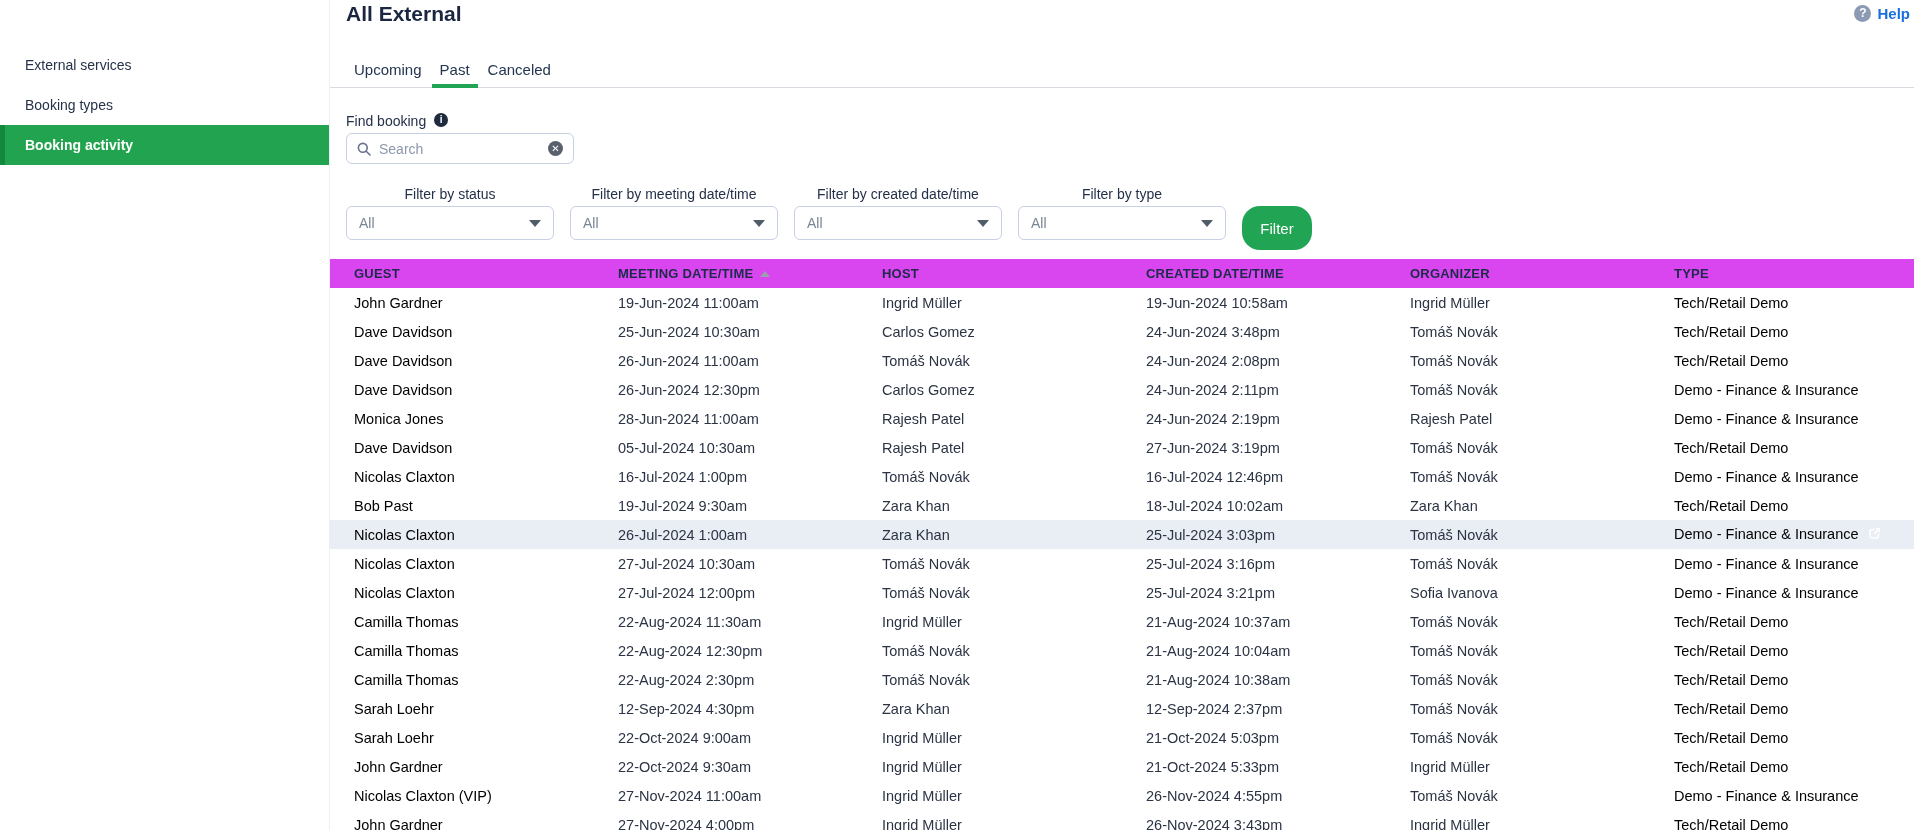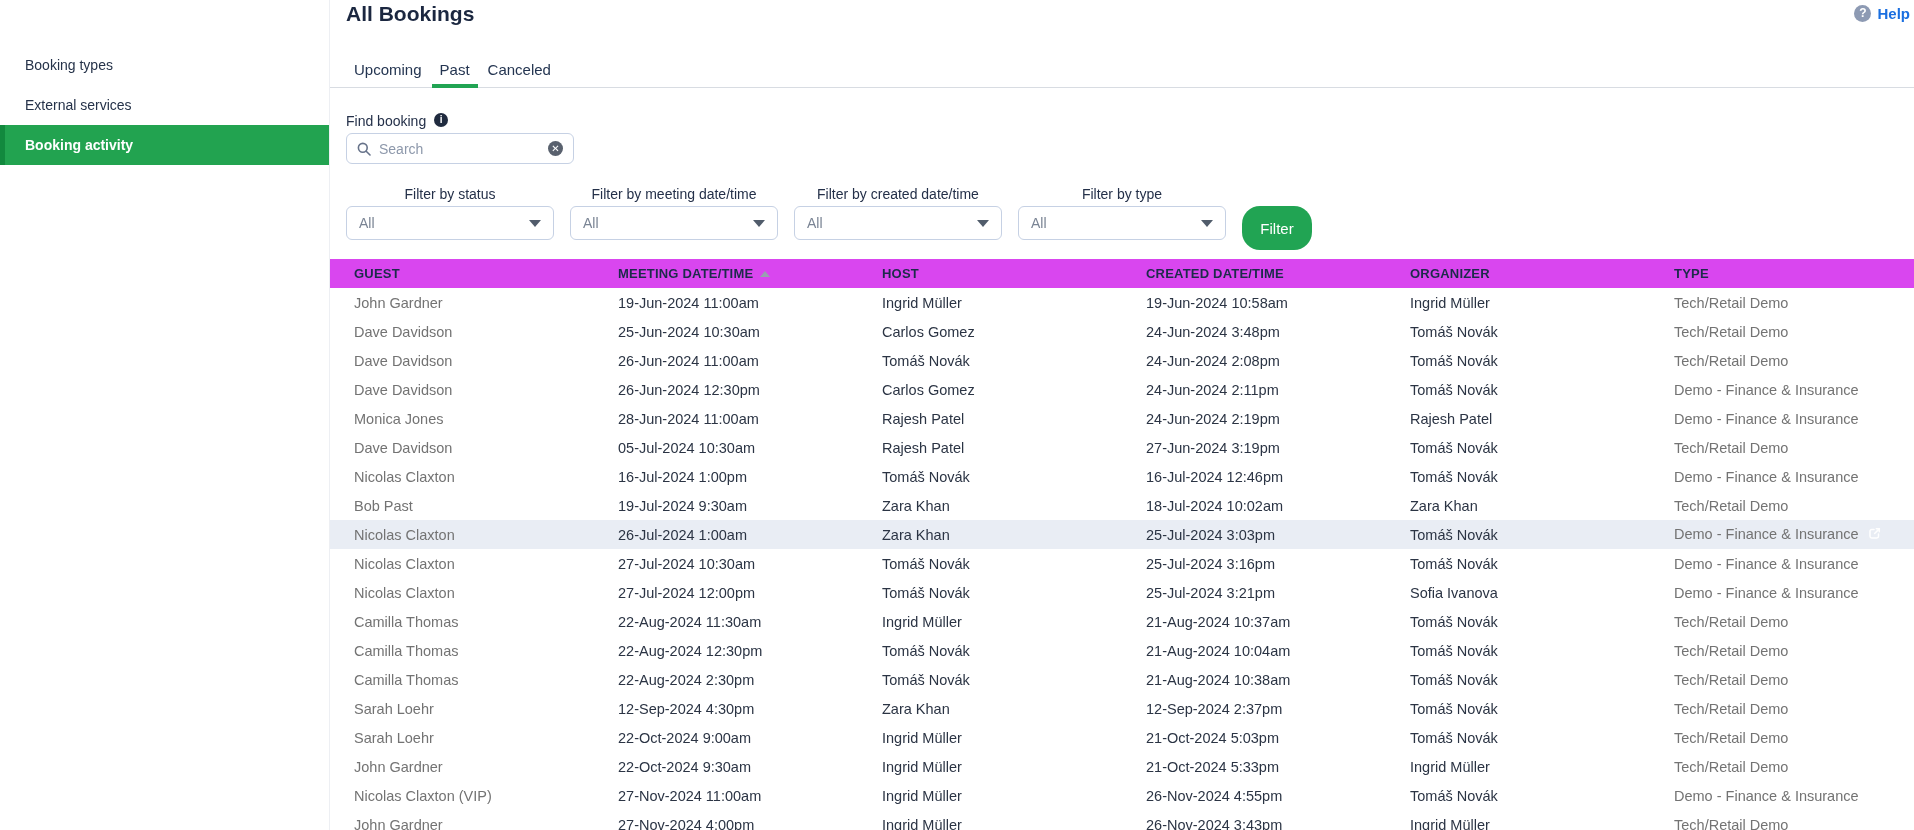--- a/index.html
+++ b/index.html
@@ -67,42 +67,42 @@
   
   .grid { position: absolute; top: 259px; left: 0; right: 0; }
   table { width: 100%; border-collapse: collapse; table-layout: fixed; }
   col { width: 264px; }
   thead th { background: #d946ef; height: 29px; text-align: left; padding-left: 24px;
     font-size: 13px; font-weight: bold; color: #1c2b4a; letter-spacing: 0.2px;
     white-space: nowrap; cursor: pointer; }
   tbody td { height: 29px; padding-left: 24px; font-size: 14.5px; color: #2b3444;
     white-space: nowrap; overflow: hidden; }
   tbody tr.highlighted { background: #e9edf4; }
-  a.cell-link { color: #737373; text-decoration: none; cursor: pointer; }
+  a.cell-link { color: #000000; text-decoration: none; cursor: pointer; }
   .sort-asc { display: inline-block; width: 0; height: 0; margin-left: 7px;
     border-left: 5px solid transparent; border-right: 5px solid transparent;
     border-bottom: 6px solid #98a0b0; vertical-align: 1px; }
   .ext-icon { display: inline-block; vertical-align: -2px; margin-left: 8px;
     cursor: pointer; }
 </style>
 </head>
 <body>
 
 <nav class="sidebar">
 
+    <div class="side-item">External services</div>
+
     <div class="side-item">Booking types</div>
-
-    <div class="side-item">External services</div>
 
     <div class="side-item active">Booking activity</div>
   </nav>
 
 <main class="main">
 
-  <h1 class="page-title">All Bookings</h1>
+  <h1 class="page-title">All External</h1>
 
   <div class="help">
     <span class="help-q">?</span>
     <span class="help-text">Help</span>
   </div>
 
   <div class="tabs">
 
       <div class="tab">Upcoming</div>
 

